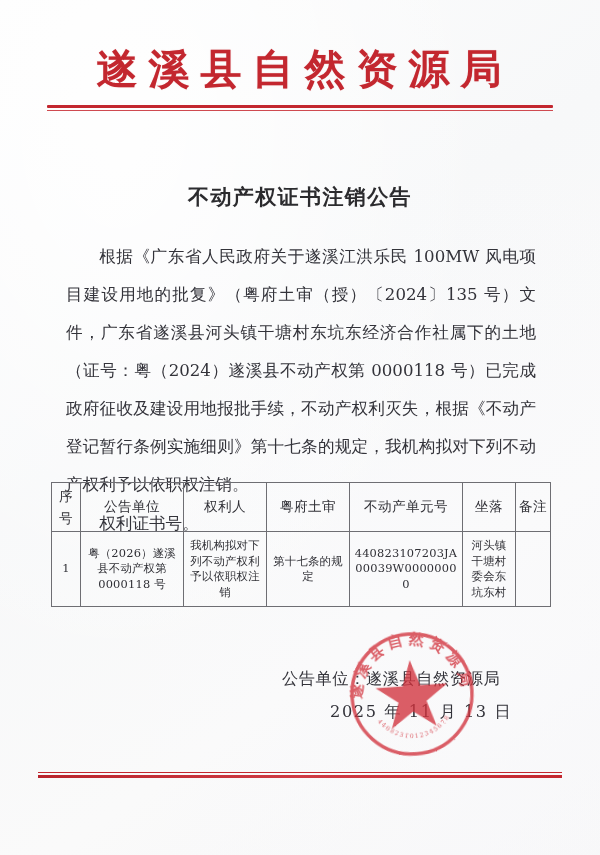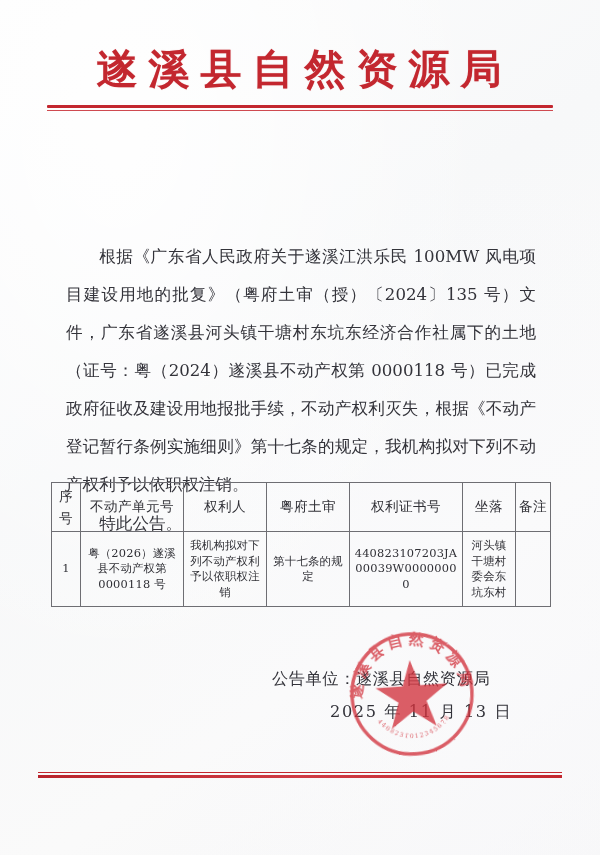--- a/index.html
+++ b/index.html
@@ -161,21 +161,21 @@
     left: 0;
     top: 668px;
     width: 600px;
     font-family: "DejaVu Serif", "Liberation Serif", serif;
     font-size: 16.2px;
     color: #33333a;
     letter-spacing: 0.6px;
   }
   .sig-org {
     position: absolute;
-    left: 272px;
+    left: 282px;
     top: 0;
     white-space: nowrap;
     text-align: center;
   }
   .sig-date {
     position: absolute;
     left: 330px;
     top: 33px;
     white-space: nowrap;
     letter-spacing: 1.6px;
@@ -219,46 +219,47 @@
   <div class="letterhead">
     <div class="letterhead-title">遂溪县自然资源局</div>
   </div>
 
   <div class="header-rules">
     <div class="rule-thick"></div>
     <div class="rule-gap"></div>
     <div class="rule-thin"></div>
   </div>
 
+  <div class="doc-title">不动产权证书注销公告</div>
 
   <div class="body-text">
     <p>根据《广东省人民政府关于遂溪江洪乐民 100MW 风电项目建设用地的批复》（粤府土审（授）〔2024〕135 号）文件，广东省遂溪县河头镇干塘村东坑东经济合作社属下的土地（证号：粤（2024）遂溪县不动产权第 0000118 号）已完成政府征收及建设用地报批手续，不动产权利灭失，根据《不动产登记暂行条例实施细则》第十七条的规定，我机构拟对下列不动产权利予以依职权注销。</p>
-    <p>特此公告。</p>
+    <p>权利证书号。</p>
   </div>
 
   <div class="table-wrap">
     <table class="notice-table">
       <colgroup>
         <col class="col-seq">
           <col class="col-cert">
           <col class="col-owner">
         <col class="col-type">
           <col class="col-unit">
           <col class="col-loc">
         <col class="col-remark">
       </colgroup>
       <thead>
         <tr>
           <th>
             <span class="th-vertical">序号</span>
           </th>
-          <th>不动产单元号</th>
+          <th>公告单位</th>
           <th>权利人</th>
           <th>粤府土审</th>
-          <th>权利证书号</th>
+          <th>不动产单元号</th>
           <th>坐落</th>
           <th>备注</th>
         </tr>
       </thead>
       <tbody>
         <tr>
           <td class="cell-index">1</td>
           <td>粤（2026）遂溪县不动产权第 0000118 号</td>
           <td>我机构拟对下列不动产权利予以依职权注销</td>
           <td>第十七条的规定</td>

